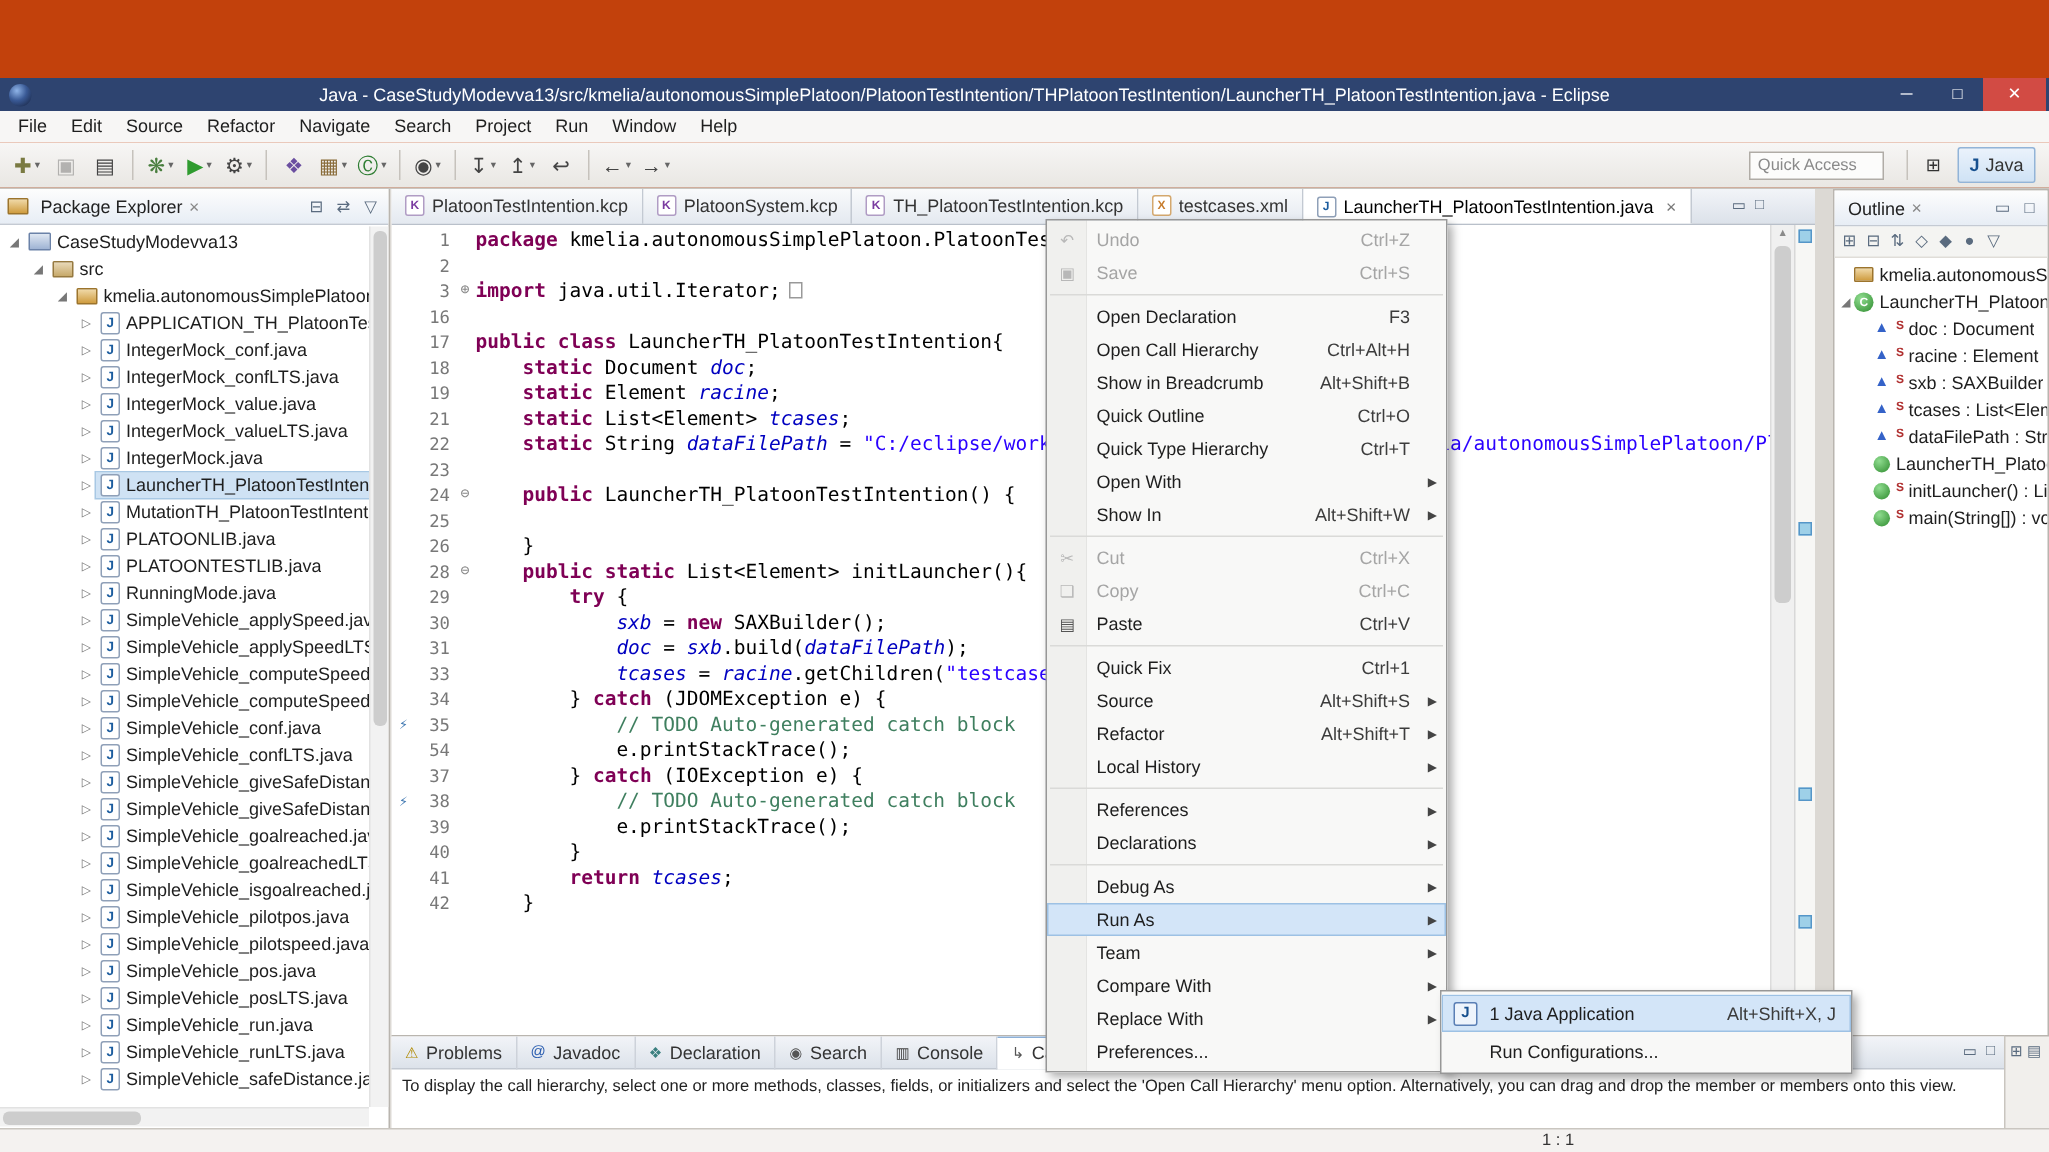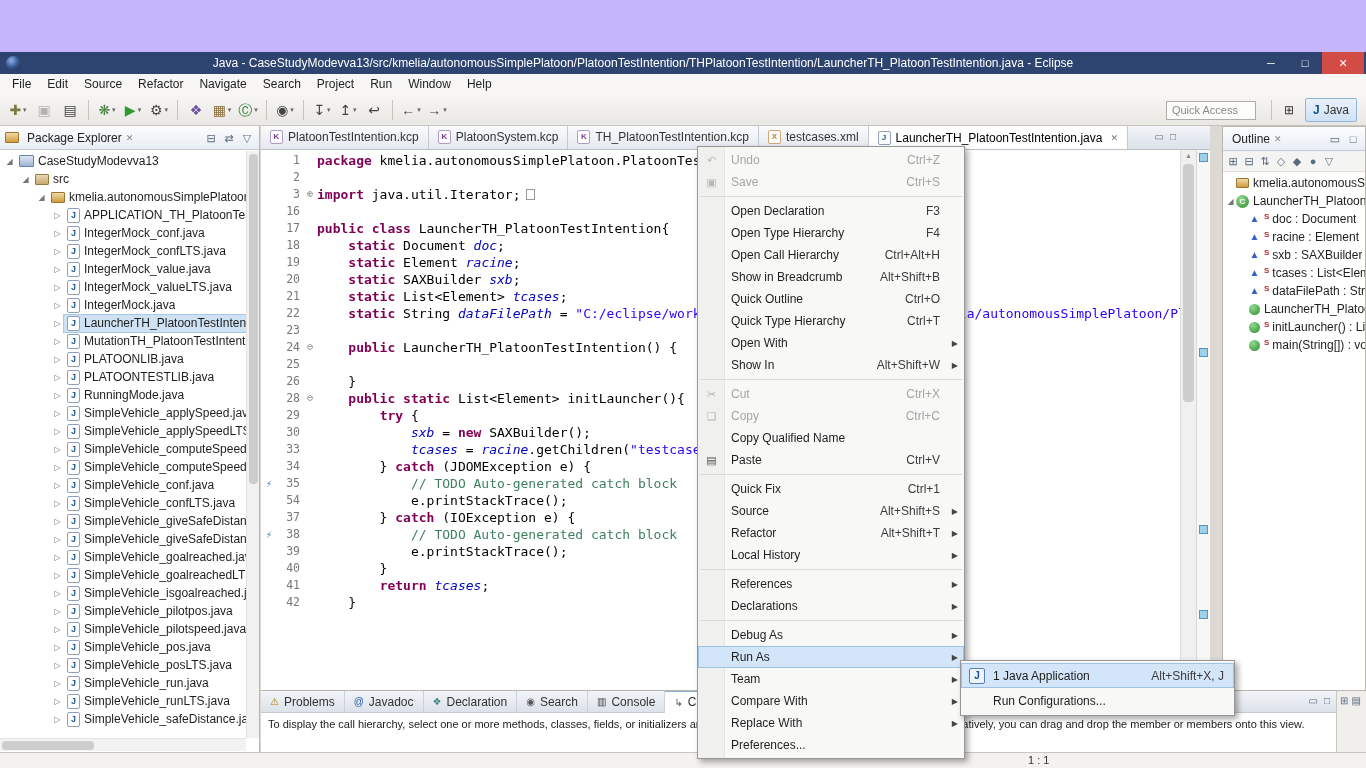--- a/index.html
+++ b/index.html
@@ -1,18 +1,18 @@
 <!DOCTYPE html>
 <html><head>
 <meta charset="utf-8">
 <style>
 *{margin:0;padding:0;box-sizing:border-box}
 html,body{width:1366px;height:768px;overflow:hidden;background:#fff;
   font-family:"Liberation Sans",sans-serif;font-size:12px;color:#1e1e1e}
-.screen{position:relative;width:1366px;height:768px;background:#c4b5fd}
+.screen{position:relative;width:1366px;height:768px;background:#c2410c}
 
 
 .titlebar{position:absolute;left:0;top:52px;width:1366px;height:22px;background:#2e4470;
   display:flex;align-items:center;color:#fff}
 .win-icon{width:15px;height:15px;border-radius:50%;margin-left:6px;flex:none;
   background:radial-gradient(circle at 35% 30%,#8fb4e8 0%,#3a5a96 45%,#141e38 100%)}
 .title{position:absolute;left:40px;right:120px;text-align:center;font-size:12px;white-space:nowrap;overflow:hidden}
 .winbtns{position:absolute;right:2px;top:0;height:22px;display:flex}
 .wb{width:34px;height:22px;text-align:center;line-height:22px;font-size:11px;color:#fff}
 .wb.close{width:42px;background:#d24b44}
@@ -541,30 +541,30 @@
       <span>□</span>
     </span>
     <div class="code" id="codelines">
         <div class="cline"><span class="cmark"></span><span class="cnum">1</span><span class="cfold"></span><span class="ctext"><span class="k">package</span><span class="d"> kmelia.autonomousSimplePlatoon.PlatoonTestIntention;</span></span></div>
         <div class="cline"><span class="cmark"></span><span class="cnum">2</span><span class="cfold"></span><span class="ctext"></span></div>
         <div class="cline"><span class="cmark"></span><span class="cnum">3</span><span class="cfold">⊕</span><span class="ctext"><span class="k">import</span><span class="d"> java.util.Iterator;</span><span class="collapsed-box"></span></span></div>
         <div class="cline"><span class="cmark"></span><span class="cnum">16</span><span class="cfold"></span><span class="ctext"></span></div>
         <div class="cline"><span class="cmark"></span><span class="cnum">17</span><span class="cfold"></span><span class="ctext"><span class="k">public</span><span class="d"> </span><span class="k">class</span><span class="d"> LauncherTH_PlatoonTestIntention{</span></span></div>
         <div class="cline"><span class="cmark"></span><span class="cnum">18</span><span class="cfold"></span><span class="ctext"><span class="d">    </span><span class="k">static</span><span class="d"> Document </span><span class="f">doc</span><span class="d">;</span></span></div>
         <div class="cline"><span class="cmark"></span><span class="cnum">19</span><span class="cfold"></span><span class="ctext"><span class="d">    </span><span class="k">static</span><span class="d"> Element </span><span class="f">racine</span><span class="d">;</span></span></div>
-        <div class="cline"><span class="cmark"></span><span class="cnum">20</span><span class="cfold"></span><span class="ctext"><span class="d">    </span><span class="k">static</span><span class="d"> SAXBuilder </span><span class="f">sxb</span><span class="d">;</span></span></div>
         <div class="cline"><span class="cmark"></span><span class="cnum">21</span><span class="cfold"></span><span class="ctext"><span class="d">    </span><span class="k">static</span><span class="d"> List&lt;Element&gt; </span><span class="f">tcases</span><span class="d">;</span></span></div>
         <div class="cline"><span class="cmark"></span><span class="cnum">22</span><span class="cfold"></span><span class="ctext"><span class="d">    </span><span class="k">static</span><span class="d"> String </span><span class="f">dataFilePath</span><span class="d"> = </span><span class="s">"C:/eclipse/workspace/CaseStudyModevva13/src/kmelia/autonomousSimplePlatoon/PlatoonTestIntention/testcases.xml"</span></span></div>
         <div class="cline"><span class="cmark"></span><span class="cnum">23</span><span class="cfold"></span><span class="ctext"></span></div>
         <div class="cline"><span class="cmark"></span><span class="cnum">24</span><span class="cfold">⊖</span><span class="ctext"><span class="d">    </span><span class="k">public</span><span class="d"> LauncherTH_PlatoonTestIntention() {</span></span></div>
         <div class="cline"><span class="cmark"></span><span class="cnum">25</span><span class="cfold"></span><span class="ctext"></span></div>
         <div class="cline"><span class="cmark"></span><span class="cnum">26</span><span class="cfold"></span><span class="ctext"><span class="d">    }</span></span></div>
         <div class="cline"><span class="cmark"></span><span class="cnum">28</span><span class="cfold">⊖</span><span class="ctext"><span class="d">    </span><span class="k">public</span><span class="d"> </span><span class="k">static</span><span class="d"> List&lt;Element&gt; initLauncher(){</span></span></div>
         <div class="cline"><span class="cmark"></span><span class="cnum">29</span><span class="cfold"></span><span class="ctext"><span class="d">        </span><span class="k">try</span><span class="d"> {</span></span></div>
         <div class="cline"><span class="cmark"></span><span class="cnum">30</span><span class="cfold"></span><span class="ctext"><span class="d">            </span><span class="f">sxb</span><span class="d"> = </span><span class="k">new</span><span class="d"> SAXBuilder();</span></span></div>
+        <div class="cline"><span class="cmark"></span><span class="cnum">31</span><span class="cfold"></span><span class="ctext"><span class="d">            </span><span class="f">doc</span><span class="d"> = </span><span class="f">sxb</span><span class="d">.build(</span><span class="f">dataFilePath</span><span class="d">);</span></span></div>
         <div class="cline"><span class="cmark"></span><span class="cnum">33</span><span class="cfold"></span><span class="ctext"><span class="d">            </span><span class="f">tcases</span><span class="d"> = </span><span class="f">racine</span><span class="d">.getChildren(</span><span class="s">"testcases"</span><span class="d">);</span></span></div>
         <div class="cline"><span class="cmark"></span><span class="cnum">34</span><span class="cfold"></span><span class="ctext"><span class="d">        } </span><span class="k">catch</span><span class="d"> (JDOMException e) {</span></span></div>
         <div class="cline"><span class="cmark">⚡</span><span class="cnum">35</span><span class="cfold"></span><span class="ctext"><span class="d">            </span><span class="c">// TODO Auto-generated catch block</span></span></div>
         <div class="cline"><span class="cmark"></span><span class="cnum">54</span><span class="cfold"></span><span class="ctext"><span class="d">            e.printStackTrace();</span></span></div>
         <div class="cline"><span class="cmark"></span><span class="cnum">37</span><span class="cfold"></span><span class="ctext"><span class="d">        } </span><span class="k">catch</span><span class="d"> (IOException e) {</span></span></div>
         <div class="cline"><span class="cmark">⚡</span><span class="cnum">38</span><span class="cfold"></span><span class="ctext"><span class="d">            </span><span class="c">// TODO Auto-generated catch block</span></span></div>
         <div class="cline"><span class="cmark"></span><span class="cnum">39</span><span class="cfold"></span><span class="ctext"><span class="d">            e.printStackTrace();</span></span></div>
         <div class="cline"><span class="cmark"></span><span class="cnum">40</span><span class="cfold"></span><span class="ctext"><span class="d">        }</span></span></div>
         <div class="cline"><span class="cmark"></span><span class="cnum">41</span><span class="cfold"></span><span class="ctext"><span class="d">        </span><span class="k">return</span><span class="d"> </span><span class="f">tcases</span><span class="d">;</span></span></div>
         <div class="cline"><span class="cmark"></span><span class="cnum">42</span><span class="cfold"></span><span class="ctext"><span class="d">    }</span></span></div>
@@ -717,25 +717,20 @@
         <span class="msc">Ctrl+S</span>
         <span class="marr"></span>
       </div>
       <div class="msep"></div>
       <div class="mrow">
         <span class="mlab">Open Declaration</span>
         <span class="msc">F3</span>
         <span class="marr"></span>
       </div>
       <div class="mrow">
-        <span class="mlab">Open Type Hierarchy</span>
-        <span class="msc">F4</span>
-        <span class="marr"></span>
-      </div>
-      <div class="mrow">
         <span class="mlab">Open Call Hierarchy</span>
         <span class="msc">Ctrl+Alt+H</span>
         <span class="marr"></span>
       </div>
       <div class="mrow">
         <span class="mlab">Show in Breadcrumb</span>
         <span class="msc">Alt+Shift+B</span>
         <span class="marr"></span>
       </div>
       <div class="mrow">
@@ -761,24 +756,20 @@
       <div class="mrow dis">
         <span class="micon">✂</span>
         <span class="mlab">Cut</span>
         <span class="msc">Ctrl+X</span>
         <span class="marr"></span>
       </div>
       <div class="mrow dis">
         <span class="micon">❏</span>
         <span class="mlab">Copy</span>
         <span class="msc">Ctrl+C</span>
-        <span class="marr"></span>
-      </div>
-      <div class="mrow">
-        <span class="mlab">Copy Qualified Name</span>
         <span class="marr"></span>
       </div>
       <div class="mrow">
         <span class="micon">▤</span>
         <span class="mlab">Paste</span>
         <span class="msc">Ctrl+V</span>
         <span class="marr"></span>
       </div>
       <div class="msep"></div>
       <div class="mrow">

